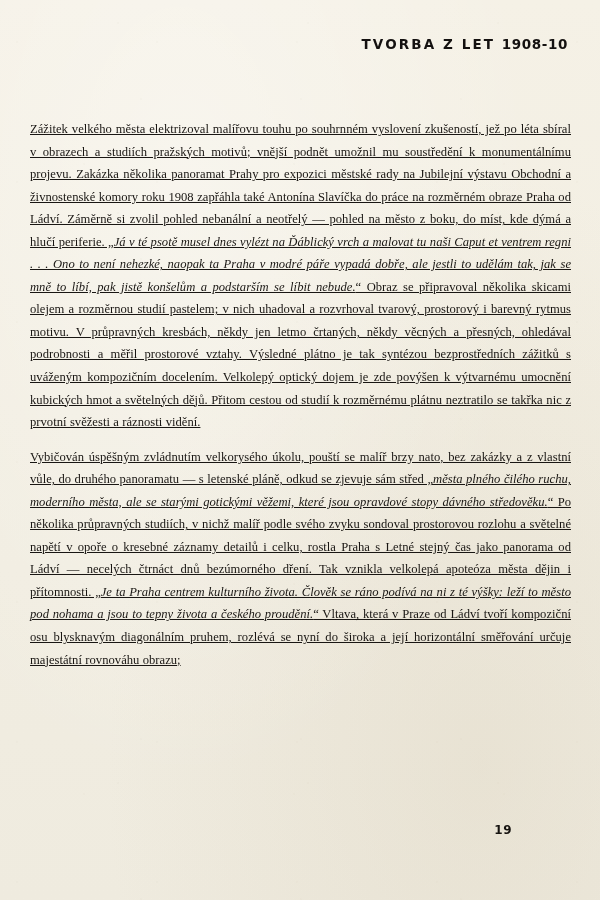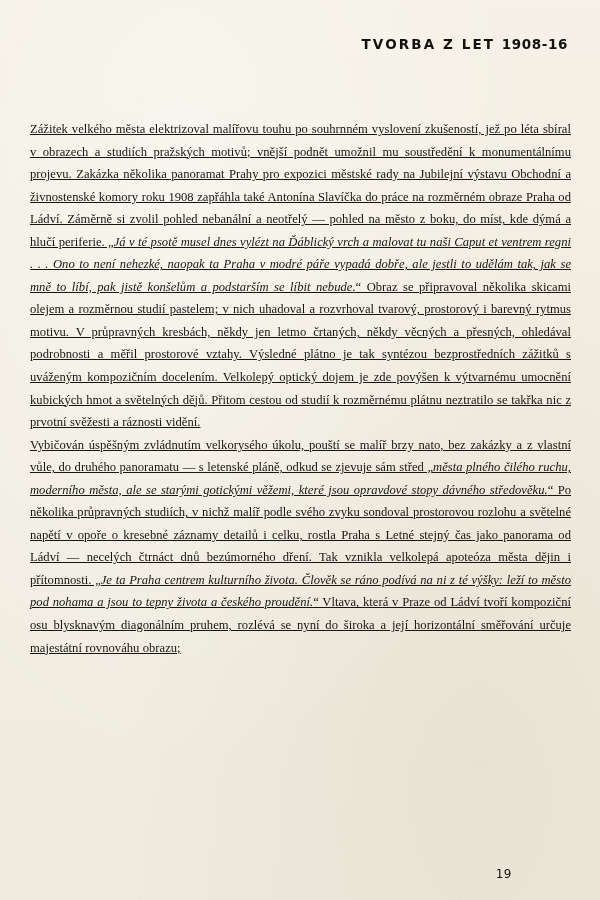--- a/index.html
+++ b/index.html
@@ -51,33 +51,33 @@
     line-height: 22.55px;
     text-align: justify;
     text-justify: inter-word;
     letter-spacing: 0.02px;
     word-spacing: 0.2px;
     hyphens: manual;
     color: #191613;
     text-decoration: underline;
   }
   p.para + p.para {
-    margin-top: 0px;
+    margin-top: 12px;
   }
   p.para i, p.para em {
     font-style: italic;
   }
   .page-number {
     position: absolute;
     left: 0;
     right: 88px;
-    top: 867px;
+    top: 823px;
     text-align: right;
     font-family: "DejaVu Sans", sans-serif;
-    font-weight: normal;
+    font-weight: bold;
     font-size: 12px;
     letter-spacing: 0.5px;
     color: #161310;
   }
   
   .grain {
     position: absolute;
     inset: 0;
     pointer-events: none;
     opacity: 0.35;
@@ -91,21 +91,21 @@
 </style>
 </head>
 <body>
 
 <div class="page">
 
   <div class="grain"></div>
 
   <div class="page-header">
     <span>TVORBA Z LET</span>
-    <span class="yr">1908-16</span>
+    <span class="yr">1908-10</span>
   </div>
 
   <div class="body-block">
     <p class="para"><span>Zážitek velkého města elektrizoval malířovu touhu po souhrnném vyslovení zkušeností, jež po léta sbíral v obrazech a studiích pražských motivů; vnější podnět umožnil mu soustředění k monumentálnímu projevu. Zakázka několika panoramat Prahy pro expozici městské rady na Jubilejní výstavu Obchodní a živnostenské komory roku 1908 zapřáhla také Antonína Slavíčka do práce na rozměrném obraze Praha od Ládví. Záměrně si zvolil pohled nebanální a neotřelý — pohled na město z boku, do míst, kde dýmá a hlučí periferie. „</span><i>Já v té psotě musel dnes vylézt na Ďáblický vrch a malovat tu naši Caput et ventrem regni . . . Ono to není nehezké, naopak ta Praha v modré páře vypadá dobře, ale jestli to udělám tak, jak se mně to líbí, pak jistě konšelům a podstarším se líbit nebude.</i><span>“ Obraz se připravoval několika skicami olejem a rozměrnou studií pastelem; v nich uhadoval a rozvrhoval tvarový, prostorový i barevný rytmus motivu. V průpravných kresbách, někdy jen letmo črtaných, někdy věcných a přesných, ohledával podrobnosti a měřil prostorové vztahy. Výsledné plátno je tak syntézou bezprostředních zážitků s uváženým kompozičním docelením. Velkolepý optický dojem je zde povýšen k výtvarnému umocnění kubických hmot a světelných dějů. Přitom cestou od studií k rozměrnému plátnu neztratilo se takřka nic z prvotní svěžesti a ráznosti vidění.</span></p>
     <p class="para"><span>Vybičován úspěšným zvládnutím velkorysého úkolu, pouští se malíř brzy nato, bez zakázky a z vlastní vůle, do druhého panoramatu — s letenské pláně, odkud se zjevuje sám střed „</span><i>města plného čilého ruchu, moderního města, ale se starými gotickými věžemi, které jsou opravdové stopy dávného středověku.</i><span>“ Po několika průpravných studiích, v nichž malíř podle svého zvyku sondoval prostorovou rozlohu a světelné napětí v opoře o kresebné záznamy detailů i celku, rostla Praha s Letné stejný čas jako panorama od Ládví — necelých čtrnáct dnů bezúmorného dření. Tak vznikla velkolepá apoteóza města dějin i přítomnosti. „</span><i>Je ta Praha centrem kulturního života. Člověk se ráno podívá na ni z té výšky: leží to město pod nohama a jsou to tepny života a českého proudění.</i><span>“ Vltava, která v Praze od Ládví tvoří kompoziční osu blysknavým diagonálním pruhem, rozlévá se nyní do široka a její horizontální směřování určuje majestátní rovnováhu obrazu;</span></p>
   </div>
 
   <div class="page-number">19</div>
 
 </div>

